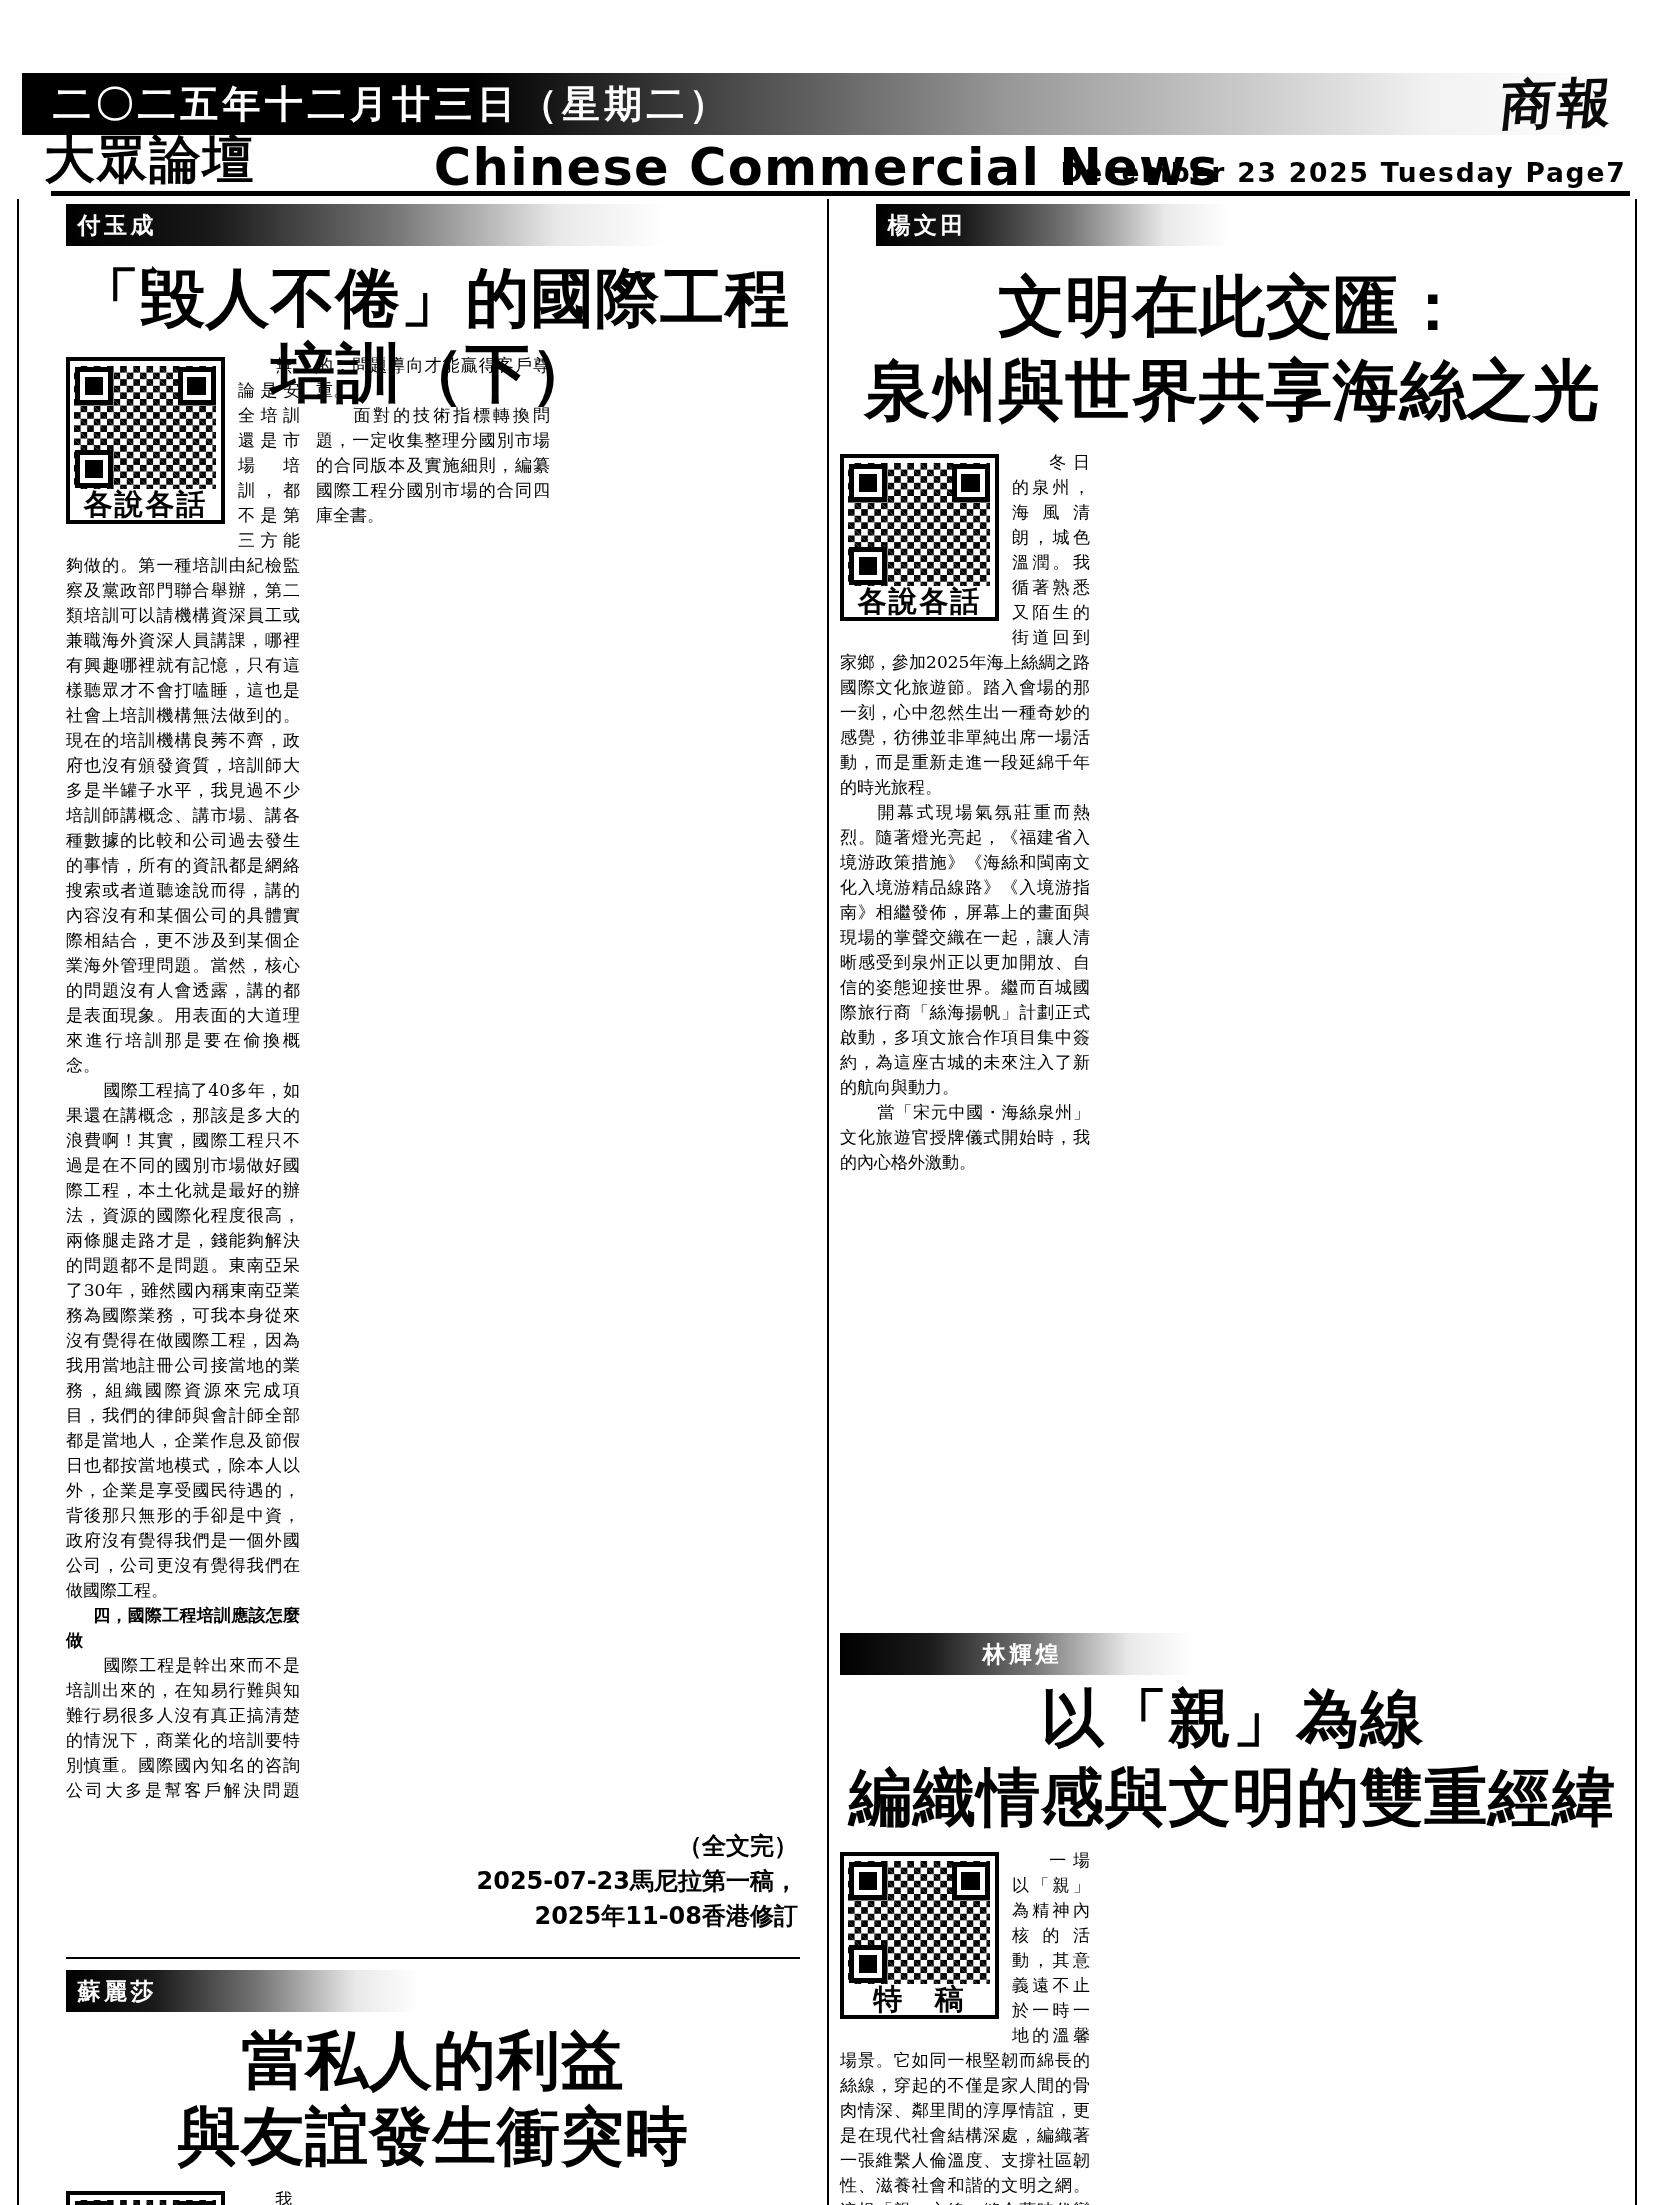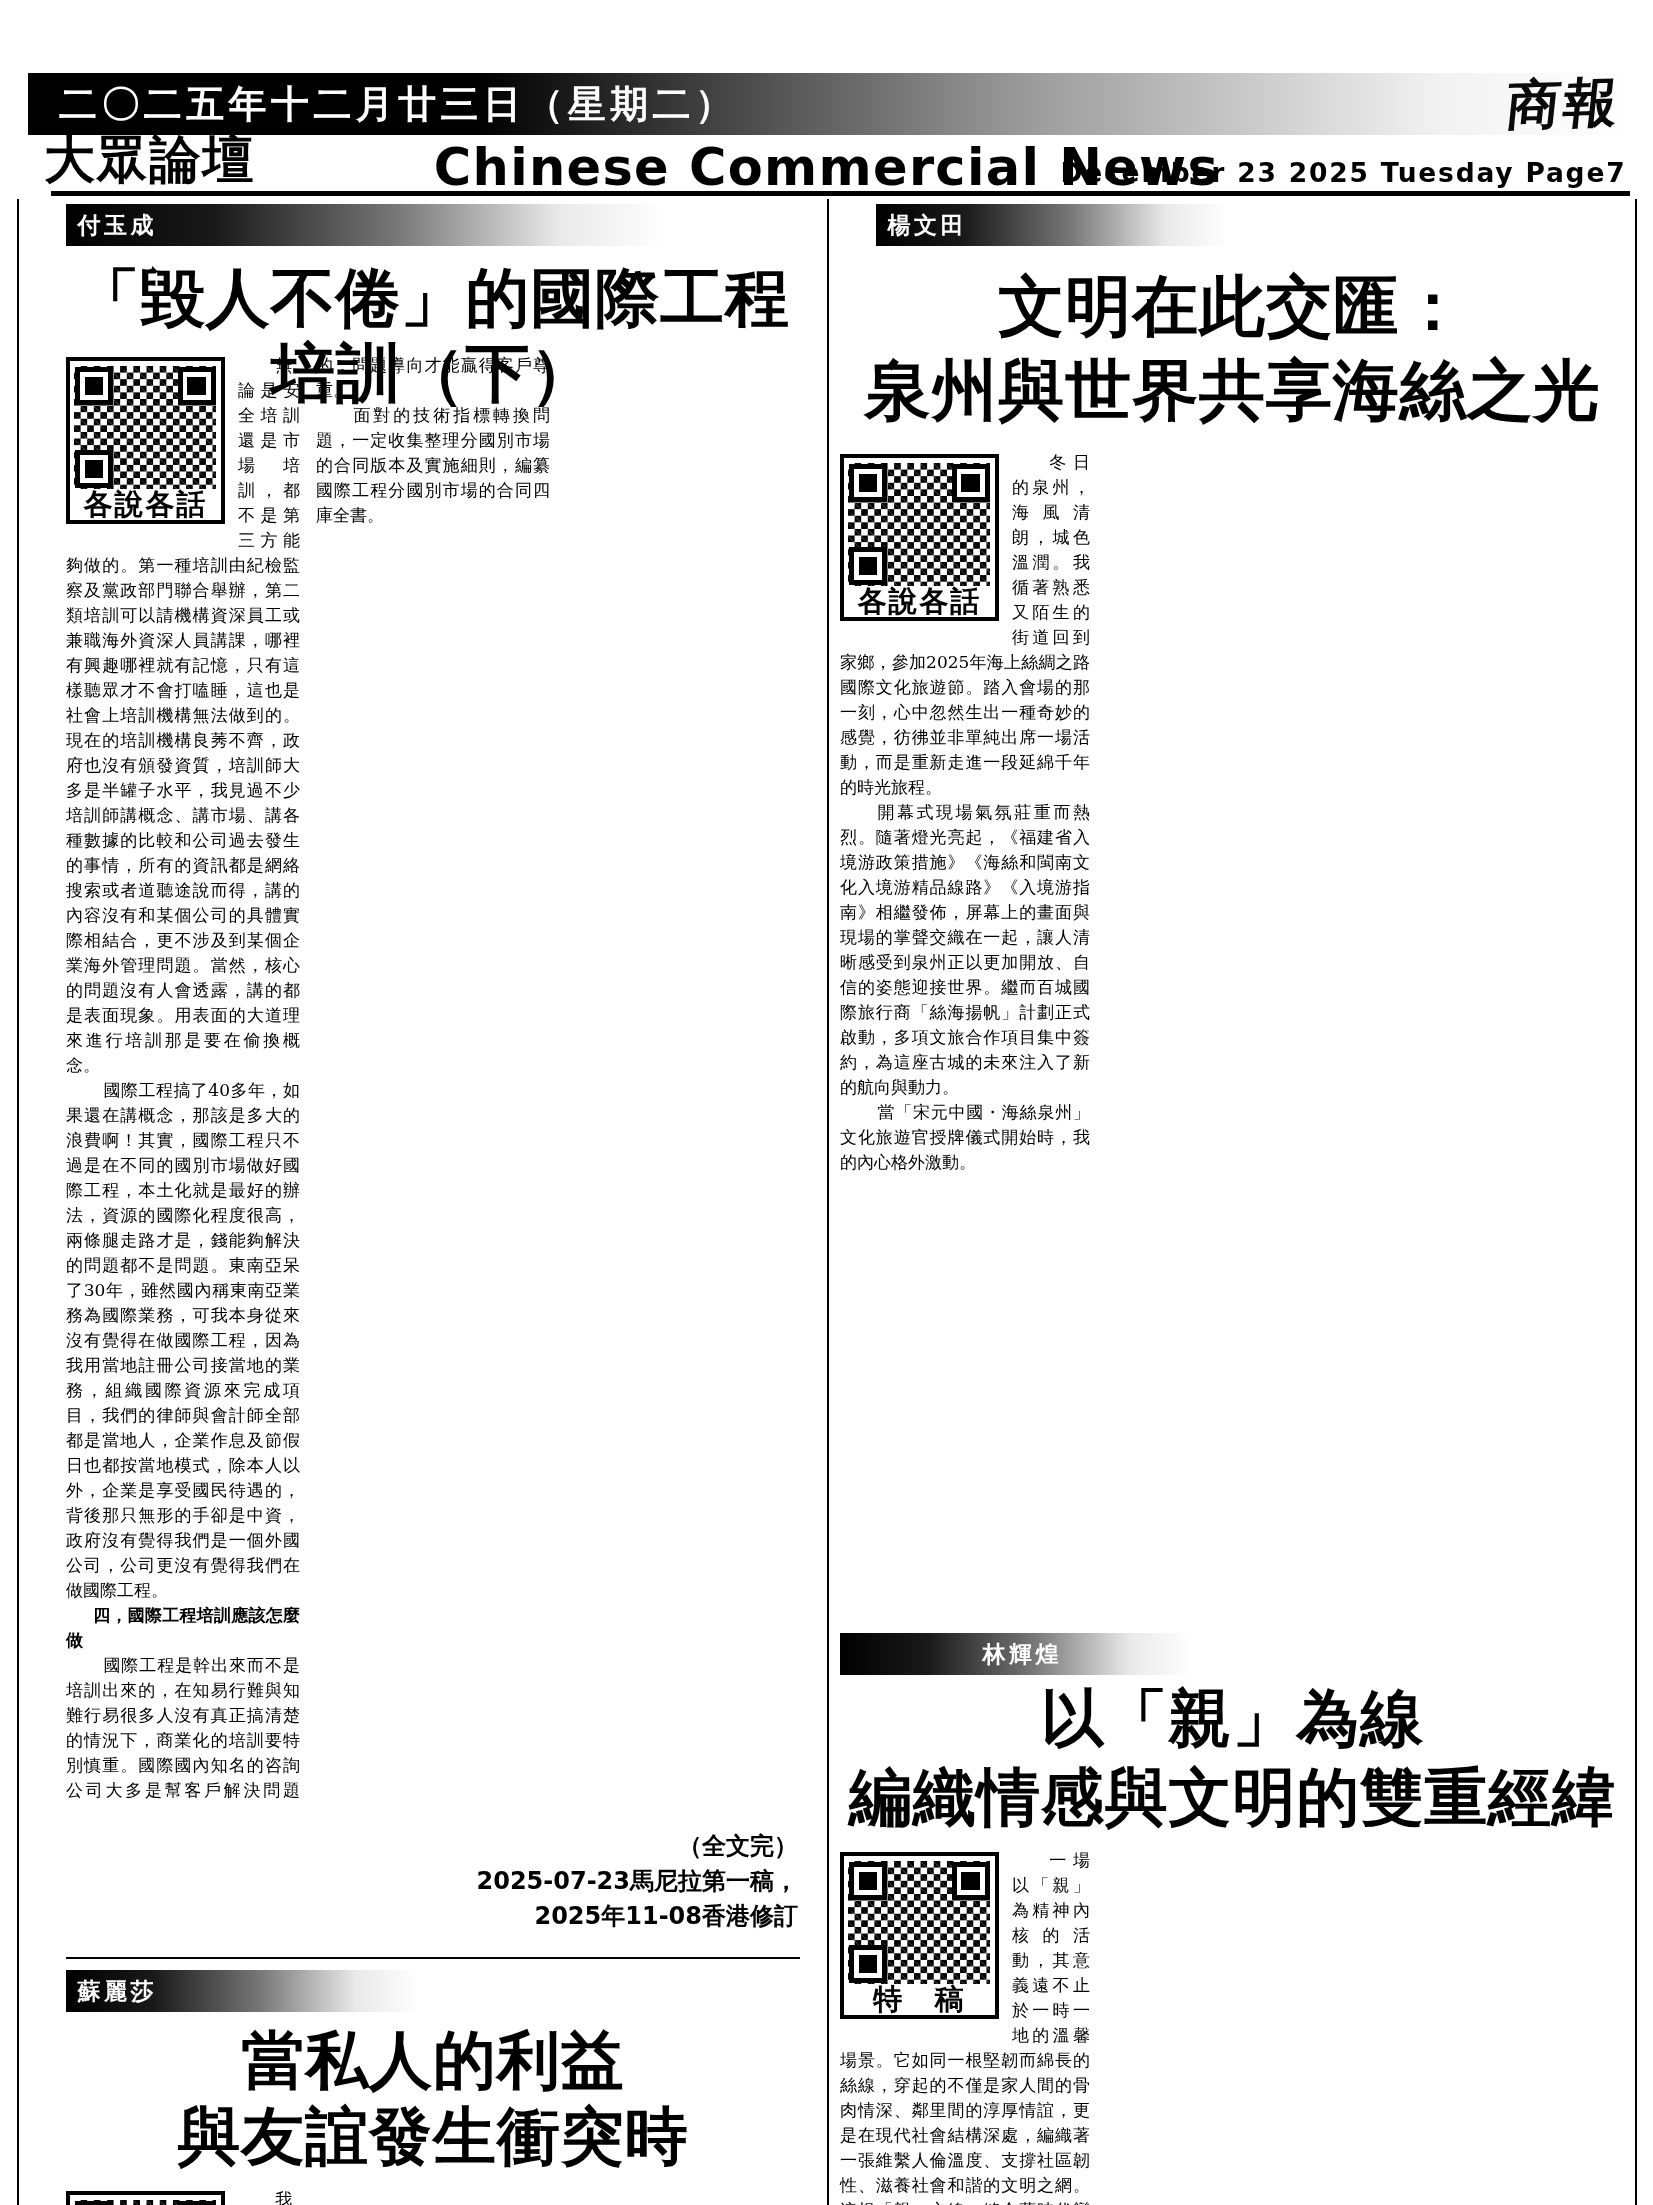--- a/index.html
+++ b/index.html
@@ -1,21 +1,21 @@
 <!DOCTYPE html>
 <html style="font-size:7px"><head>
 <meta charset="utf-8">
 <style>
   html,body{margin:0;padding:0;background:#fff;}
   .page{position:relative;width:1654px;height:2911px;background:#fff;color:#000;
         font-family:"DejaVu Serif","Liberation Serif",serif;overflow:hidden;}
   .sans{font-family:"DejaVu Sans","Liberation Sans",sans-serif;}
 
   
-  .topbar{position:absolute;left:28px;top:73px;width:1605px;height:62px;
+  .topbar{position:absolute;left:22px;top:73px;width:1605px;height:62px;
           background:linear-gradient(to right,#000 0%,#000 28%,#9a9a9a 62%,#f2f2f2 88%,#fff 100%);}
   .topbar-date{position:absolute;left:31px;top:0;line-height:62px;font-size:38px;font-weight:900;
                color:#fff;letter-spacing:4.4px;font-family:"DejaVu Sans","Liberation Sans",sans-serif;}
   .brand{position:absolute;right:13.2px;top:-2.6px;line-height:66px;font-size:54px;font-weight:900;
          color:#0a0a0a;transform:skewX(-8deg) rotate(-2deg);letter-spacing:2.6px;}
   .mast-row{position:absolute;left:24px;top:132px;width:1605px;height:57px;}
   .section-name{position:absolute;left:0;top:-6.2px;font-size:51px;font-weight:900;letter-spacing:1.8px;margin-left:20px;}
   .paper-en{position:absolute;left:50%;transform:translateX(-50%);top:6.2px;font-size:51px;font-weight:900;letter-spacing:1.3px;}
   .date-en{position:absolute;right:2.6px;top:25px;font-size:26.5px;font-weight:700;letter-spacing:1.8px;}
   .thick-rule{position:absolute;left:51px;top:191px;width:1579px;height:5.3px;background:#000;}

